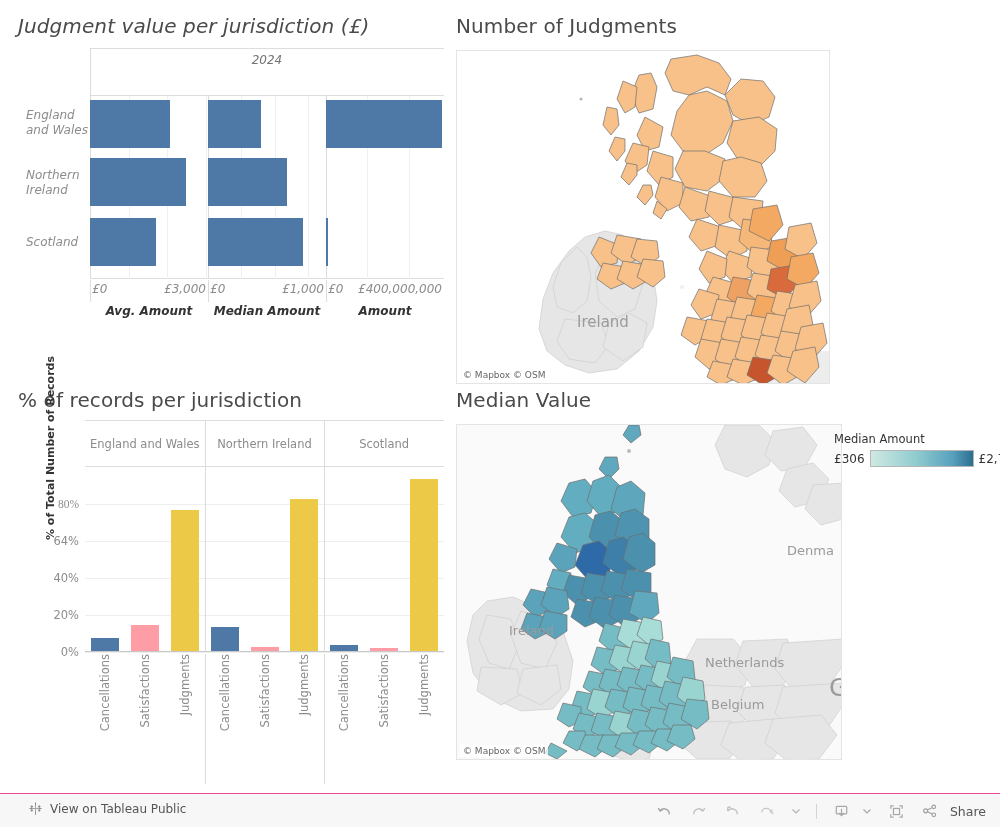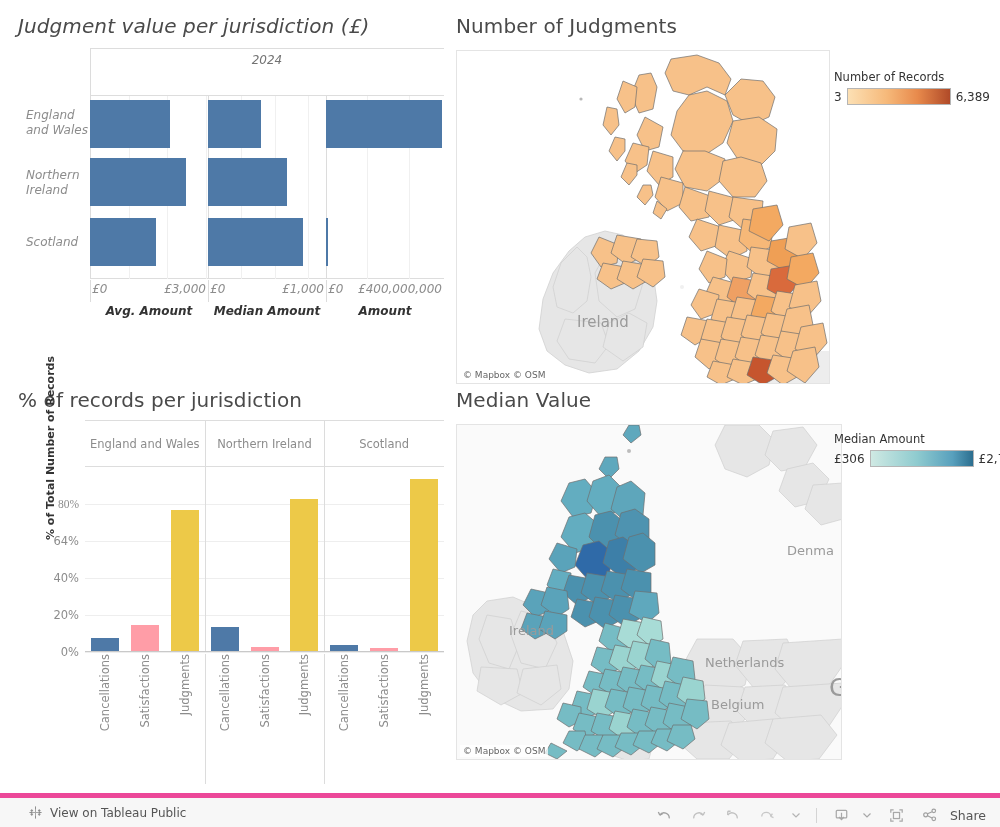--- a/index.html
+++ b/index.html
@@ -97,21 +97,21 @@
   .q3-xlbl { position:absolute; top:0; font-size:11.5px; color:#8c8c8c;
              writing-mode:vertical-rl; transform:rotate(180deg); white-space:nowrap; }
   .q3-xsep { position:absolute; top:0; bottom:0; width:1px; background:#dcdcdc; }
 
   
   #q4 { position:absolute; left:456px; top:388px; width:530px; height:400px; }
   #q4 .panel-title { position:absolute; left:0; top:0; }
 
   
   #toolbar { position:absolute; left:0; bottom:0; width:1000px; height:34px;
-             background:#f7f7f7; border-top:5px solid #ec4899; }
+             background:#f7f7f7; border-top:1px solid #ec4899; }
   #tp-link { position:absolute; left:28px; top:7px; display:flex; align-items:center;
              gap:7px; font-size:12px; color:#555; cursor:pointer; }
   #tools { position:absolute; right:14px; top:0; height:34px; display:flex;
            align-items:center; gap:15px; }
   .tbtn { display:flex; align-items:center; gap:11px; color:#999; cursor:pointer;
           font-size:12.5px; }
   .tdiv { width:1px; height:15px; background:#d4d4d4; }
   .share-lbl { color:#555; font-size:12.5px; }
 </style>
 </head>
@@ -287,28 +287,20 @@
           <path d="M170 112 L164 126 L172 134 L180 124 L180 114 Z" fill="#f7c189"></path>
           <path d="M186 134 L180 146 L188 154 L196 144 L194 134 Z" fill="#f7c189"></path>
           <path d="M200 150 L196 162 L204 168 L210 158 Z" fill="#f7c189"></path>
         </g>
         <circle cx="124" cy="48" r="1.6" fill="#b8b8b8"></circle>
         <circle cx="225" cy="236" r="2" fill="#f0f0f0"></circle>
       </svg>
       <div class="geolbl" style="left:120px;top:262px;font-size:15px;">Ireland</div>
       <div class="attrib">© Mapbox  © OSM</div>
     </div>
-    <div class="legend" style="left:378px;top:56px;">
-      <div class="lg-title">Number of Records</div>
-      <div class="lg-row">
-        <span class="lg-min">3</span>
-        <span class="lg-ramp" style="background:linear-gradient(to right,#fce0b4 0%,#f6b97a 38%,#e88a4c 68%,#b04a28 100%);"></span>
-        <span class="lg-max">6,389</span>
-      </div>
-    </div>
   </div>
 
   <div id="q3">
     <div class="panel-title">% of records per jurisdiction</div>
     <div id="q3-chart">
       <div class="ylabel">% of Total Number of Records</div>
       <div class="q3-hdr" id="q3-hdr">
           <div class="cell" style="left: 0px; width: 119.667px;">England and Wales</div>
           <div class="cell" style="left: 119.667px; width: 119.667px;">Northern Ireland</div>
           <div class="sep" style="left: 119.667px; top: 0px; bottom: 0px; width: 1px; background: rgb(220, 220, 220); position: absolute;"></div>

